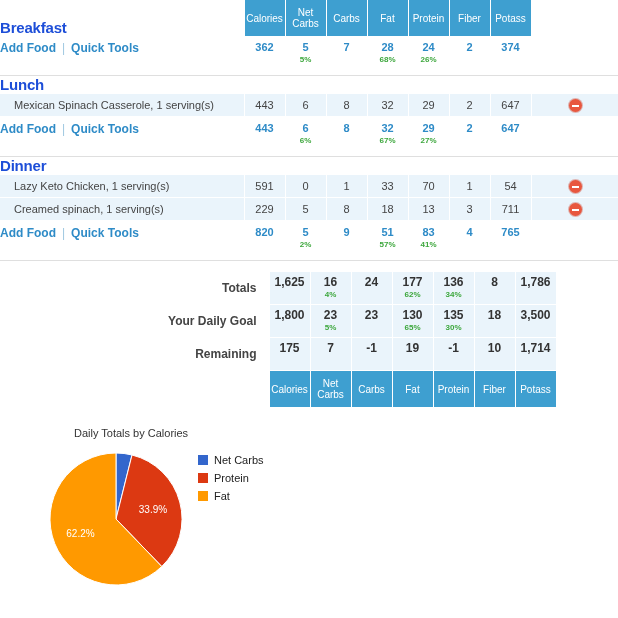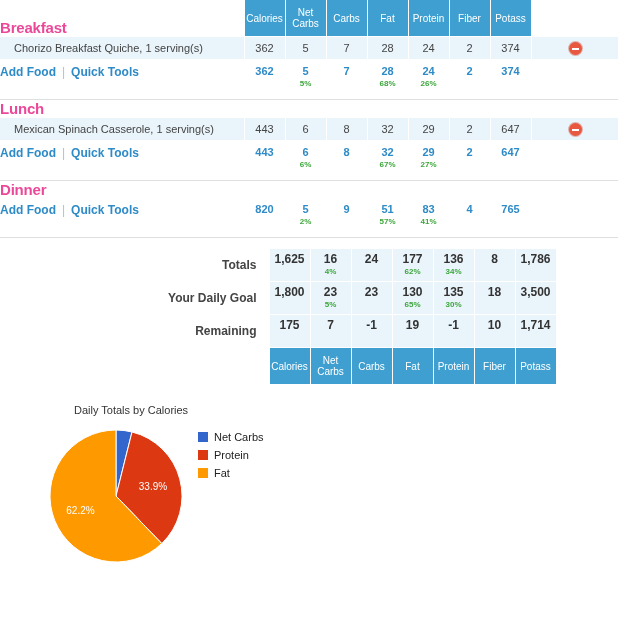--- a/index.html
+++ b/index.html
@@ -29,21 +29,21 @@
   .meal-table col.c-name   { width: 244px; }
   .meal-table col.c-num    { width: 41px; }
   .meal-table col.c-act    { width: 88px; }
 
   .meal-table td, .meal-table th { padding: 0; }
 
   
   .meal-title {
     font-size: 15px;
     font-weight: bold;
-    color: #ec4899;
+    color: #1d4ed8;
     padding: 5px 0 5px 10px;
     vertical-align: bottom;
     text-align: left;
     letter-spacing: -0.2px;
   }
   th.col-head {
     background: #3E9FD0;
     color: #ffffff;
     font-size: 10px;
     font-weight: normal;
@@ -236,31 +236,20 @@
               <td class="meal-title">Breakfast</td>
               <th class="col-head">Calories</th>
               <th class="col-head">Net Carbs</th>
               <th class="col-head">Carbs</th>
               <th class="col-head">Fat</th>
               <th class="col-head">Protein</th>
               <th class="col-head">Fiber</th>
               <th class="col-head">Potass</th>
               <th class="col-head spacer-head"></th>
             </tr>
-            <tr class="food-row">
-              <td class="food-name">Chorizo Breakfast Quiche, 1 serving(s)</td>
-              <td class="num">362</td>
-              <td class="num">5</td>
-              <td class="num">7</td>
-              <td class="num">28</td>
-              <td class="num">24</td>
-              <td class="num">2</td>
-              <td class="num">374</td>
-              <td class="act"><span class="remove-icon"></span></td>
-            </tr>
             <tr class="subtotal-row">
               <td class="actions"><a>Add Food</a><span class="sep">|</span><a>Quick Tools</a></td>
               <td class="sub-num"><span>362</span><span class="pct empty">&nbsp;</span></td>
               <td class="sub-num"><span>5</span><span class="pct">5%</span></td>
               <td class="sub-num"><span>7</span><span class="pct empty">&nbsp;</span></td>
               <td class="sub-num"><span>28</span><span class="pct">68%</span></td>
               <td class="sub-num"><span>24</span><span class="pct">26%</span></td>
               <td class="sub-num"><span>2</span><span class="pct empty">&nbsp;</span></td>
               <td class="sub-num"><span>374</span><span class="pct empty">&nbsp;</span></td>
               <td></td>
@@ -335,20 +324,42 @@
             <tr>
               <td class="meal-title">Dinner</td>
               <td></td>
               <td></td>
               <td></td>
               <td></td>
               <td></td>
               <td></td>
               <td></td>
               <td></td>
+            </tr>
+            <tr class="food-row">
+              <td class="food-name">Lazy Keto Chicken, 1 serving(s)</td>
+              <td class="num">591</td>
+              <td class="num">0</td>
+              <td class="num">1</td>
+              <td class="num">33</td>
+              <td class="num">70</td>
+              <td class="num">1</td>
+              <td class="num">54</td>
+              <td class="act"><span class="remove-icon"></span></td>
+            </tr>
+            <tr class="food-row">
+              <td class="food-name">Creamed spinach, 1 serving(s)</td>
+              <td class="num">229</td>
+              <td class="num">5</td>
+              <td class="num">8</td>
+              <td class="num">18</td>
+              <td class="num">13</td>
+              <td class="num">3</td>
+              <td class="num">711</td>
+              <td class="act"><span class="remove-icon"></span></td>
             </tr>
             <tr class="subtotal-row">
               <td class="actions"><a>Add Food</a><span class="sep">|</span><a>Quick Tools</a></td>
               <td class="sub-num"><span>820</span><span class="pct empty">&nbsp;</span></td>
               <td class="sub-num"><span>5</span><span class="pct">2%</span></td>
               <td class="sub-num"><span>9</span><span class="pct empty">&nbsp;</span></td>
               <td class="sub-num"><span>51</span><span class="pct">57%</span></td>
               <td class="sub-num"><span>83</span><span class="pct">41%</span></td>
               <td class="sub-num"><span>4</span><span class="pct empty">&nbsp;</span></td>
               <td class="sub-num"><span>765</span><span class="pct empty">&nbsp;</span></td>

